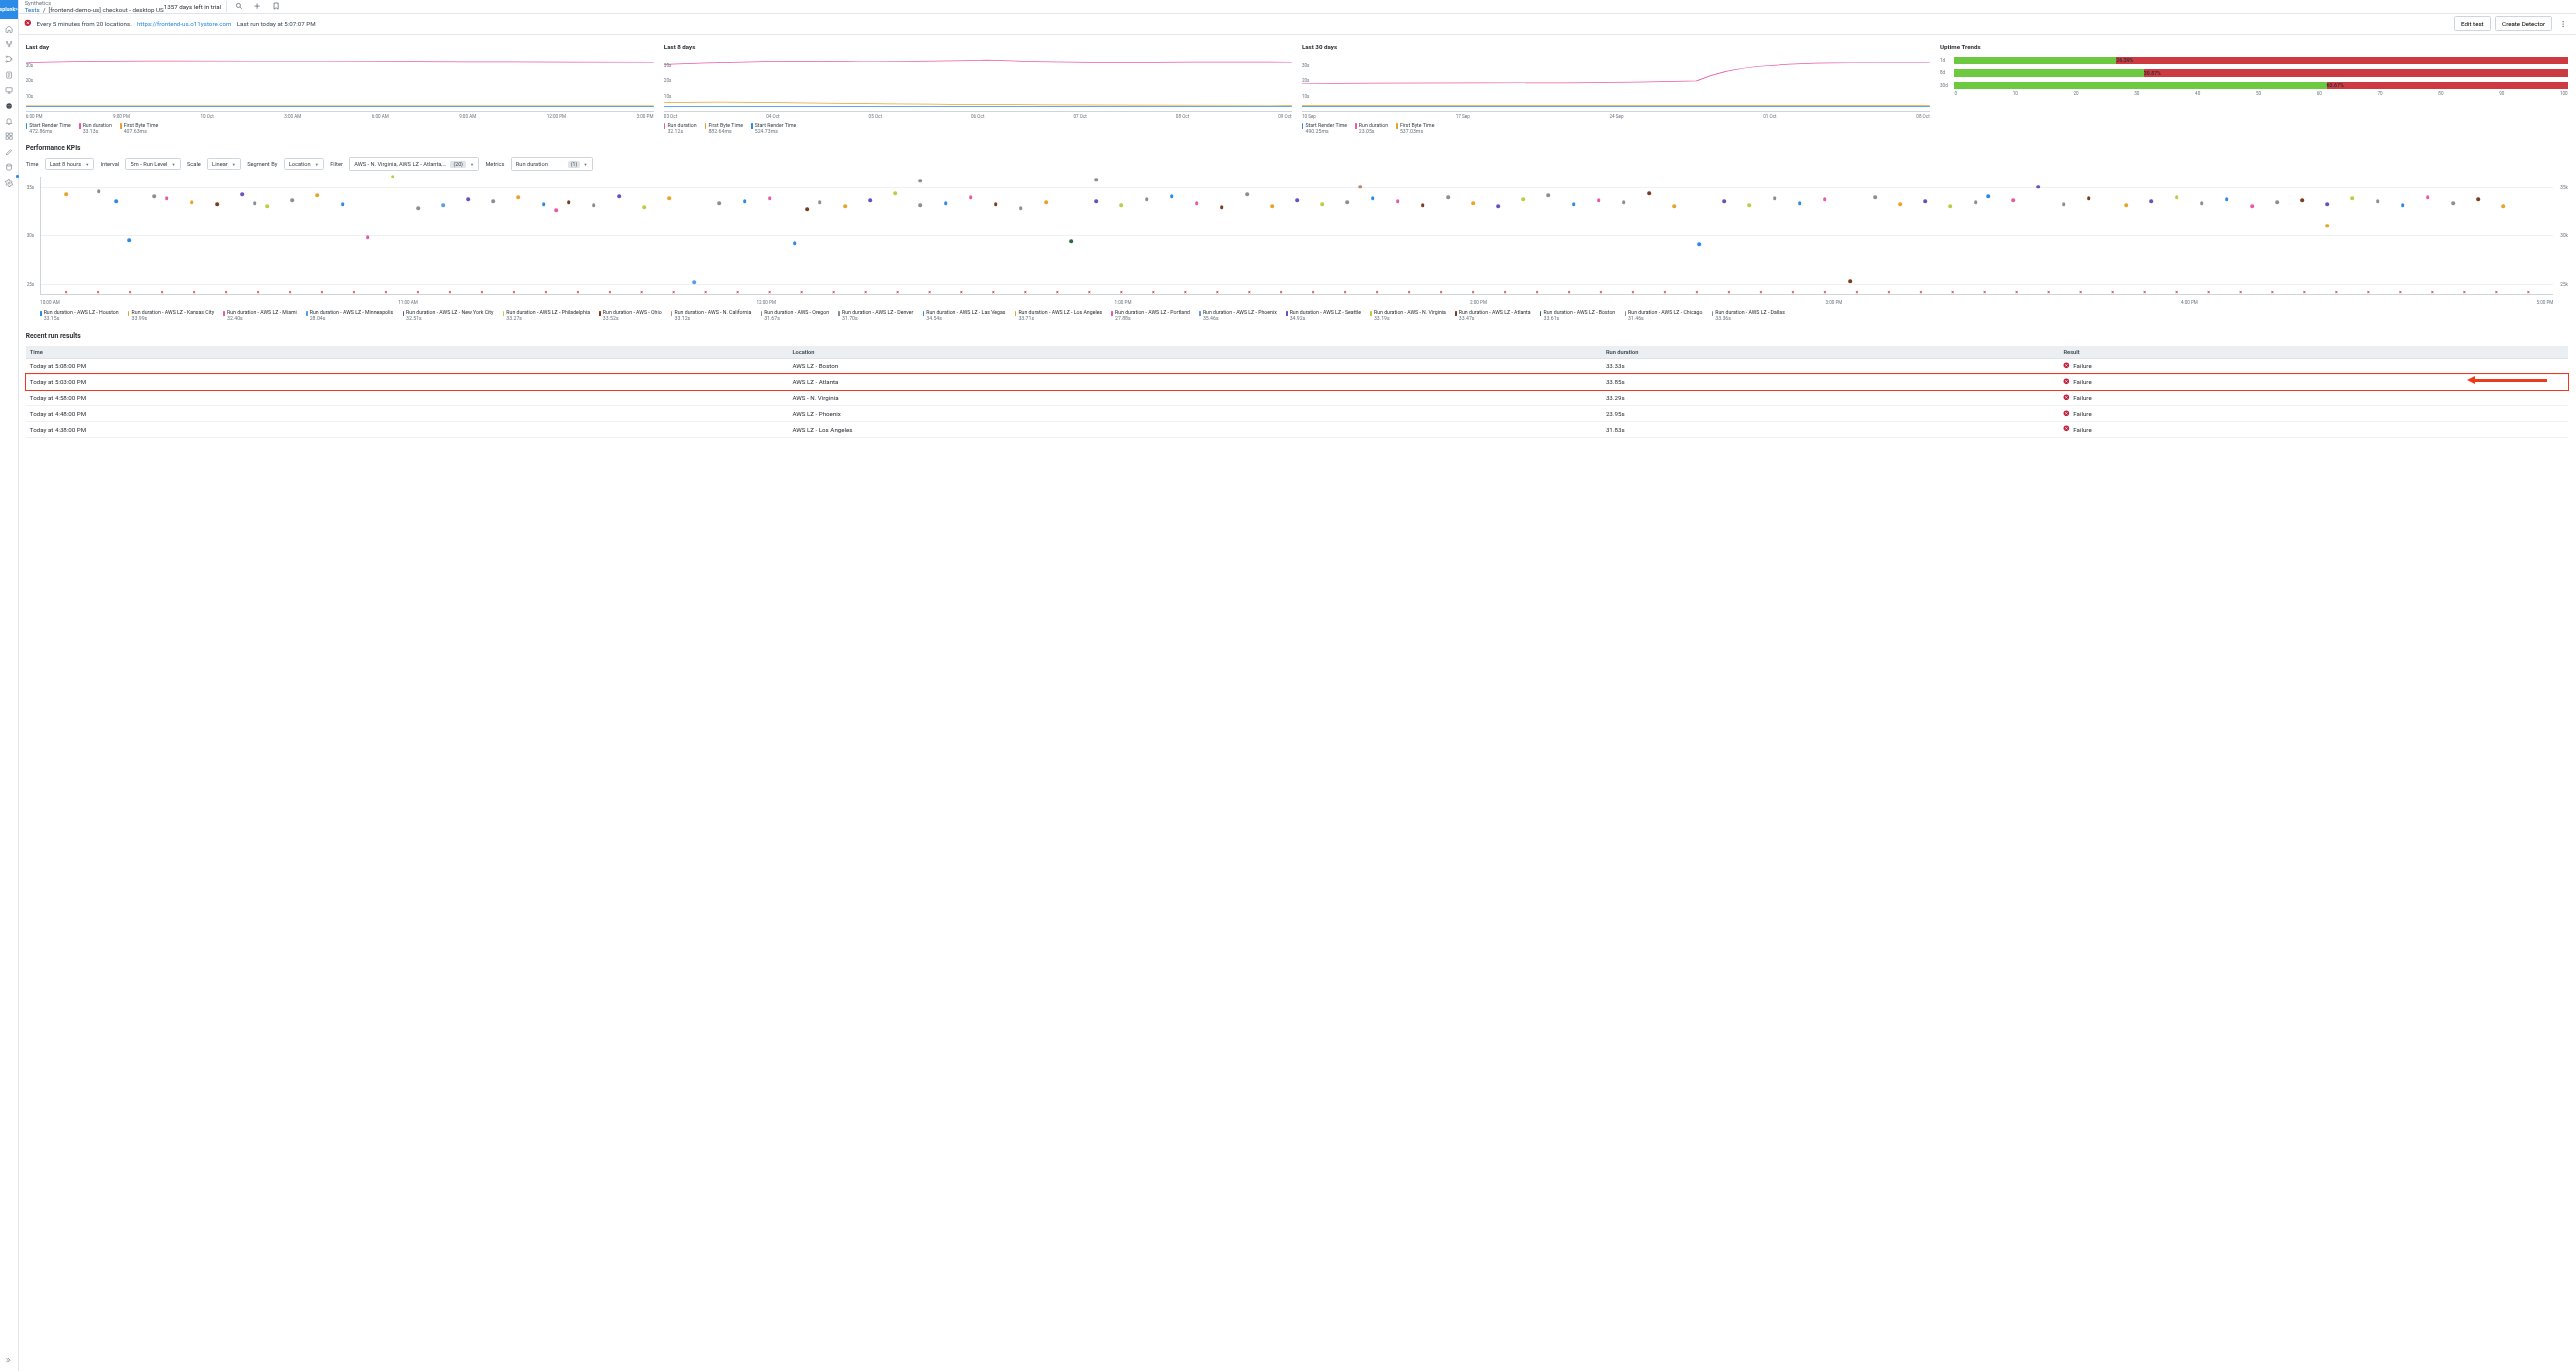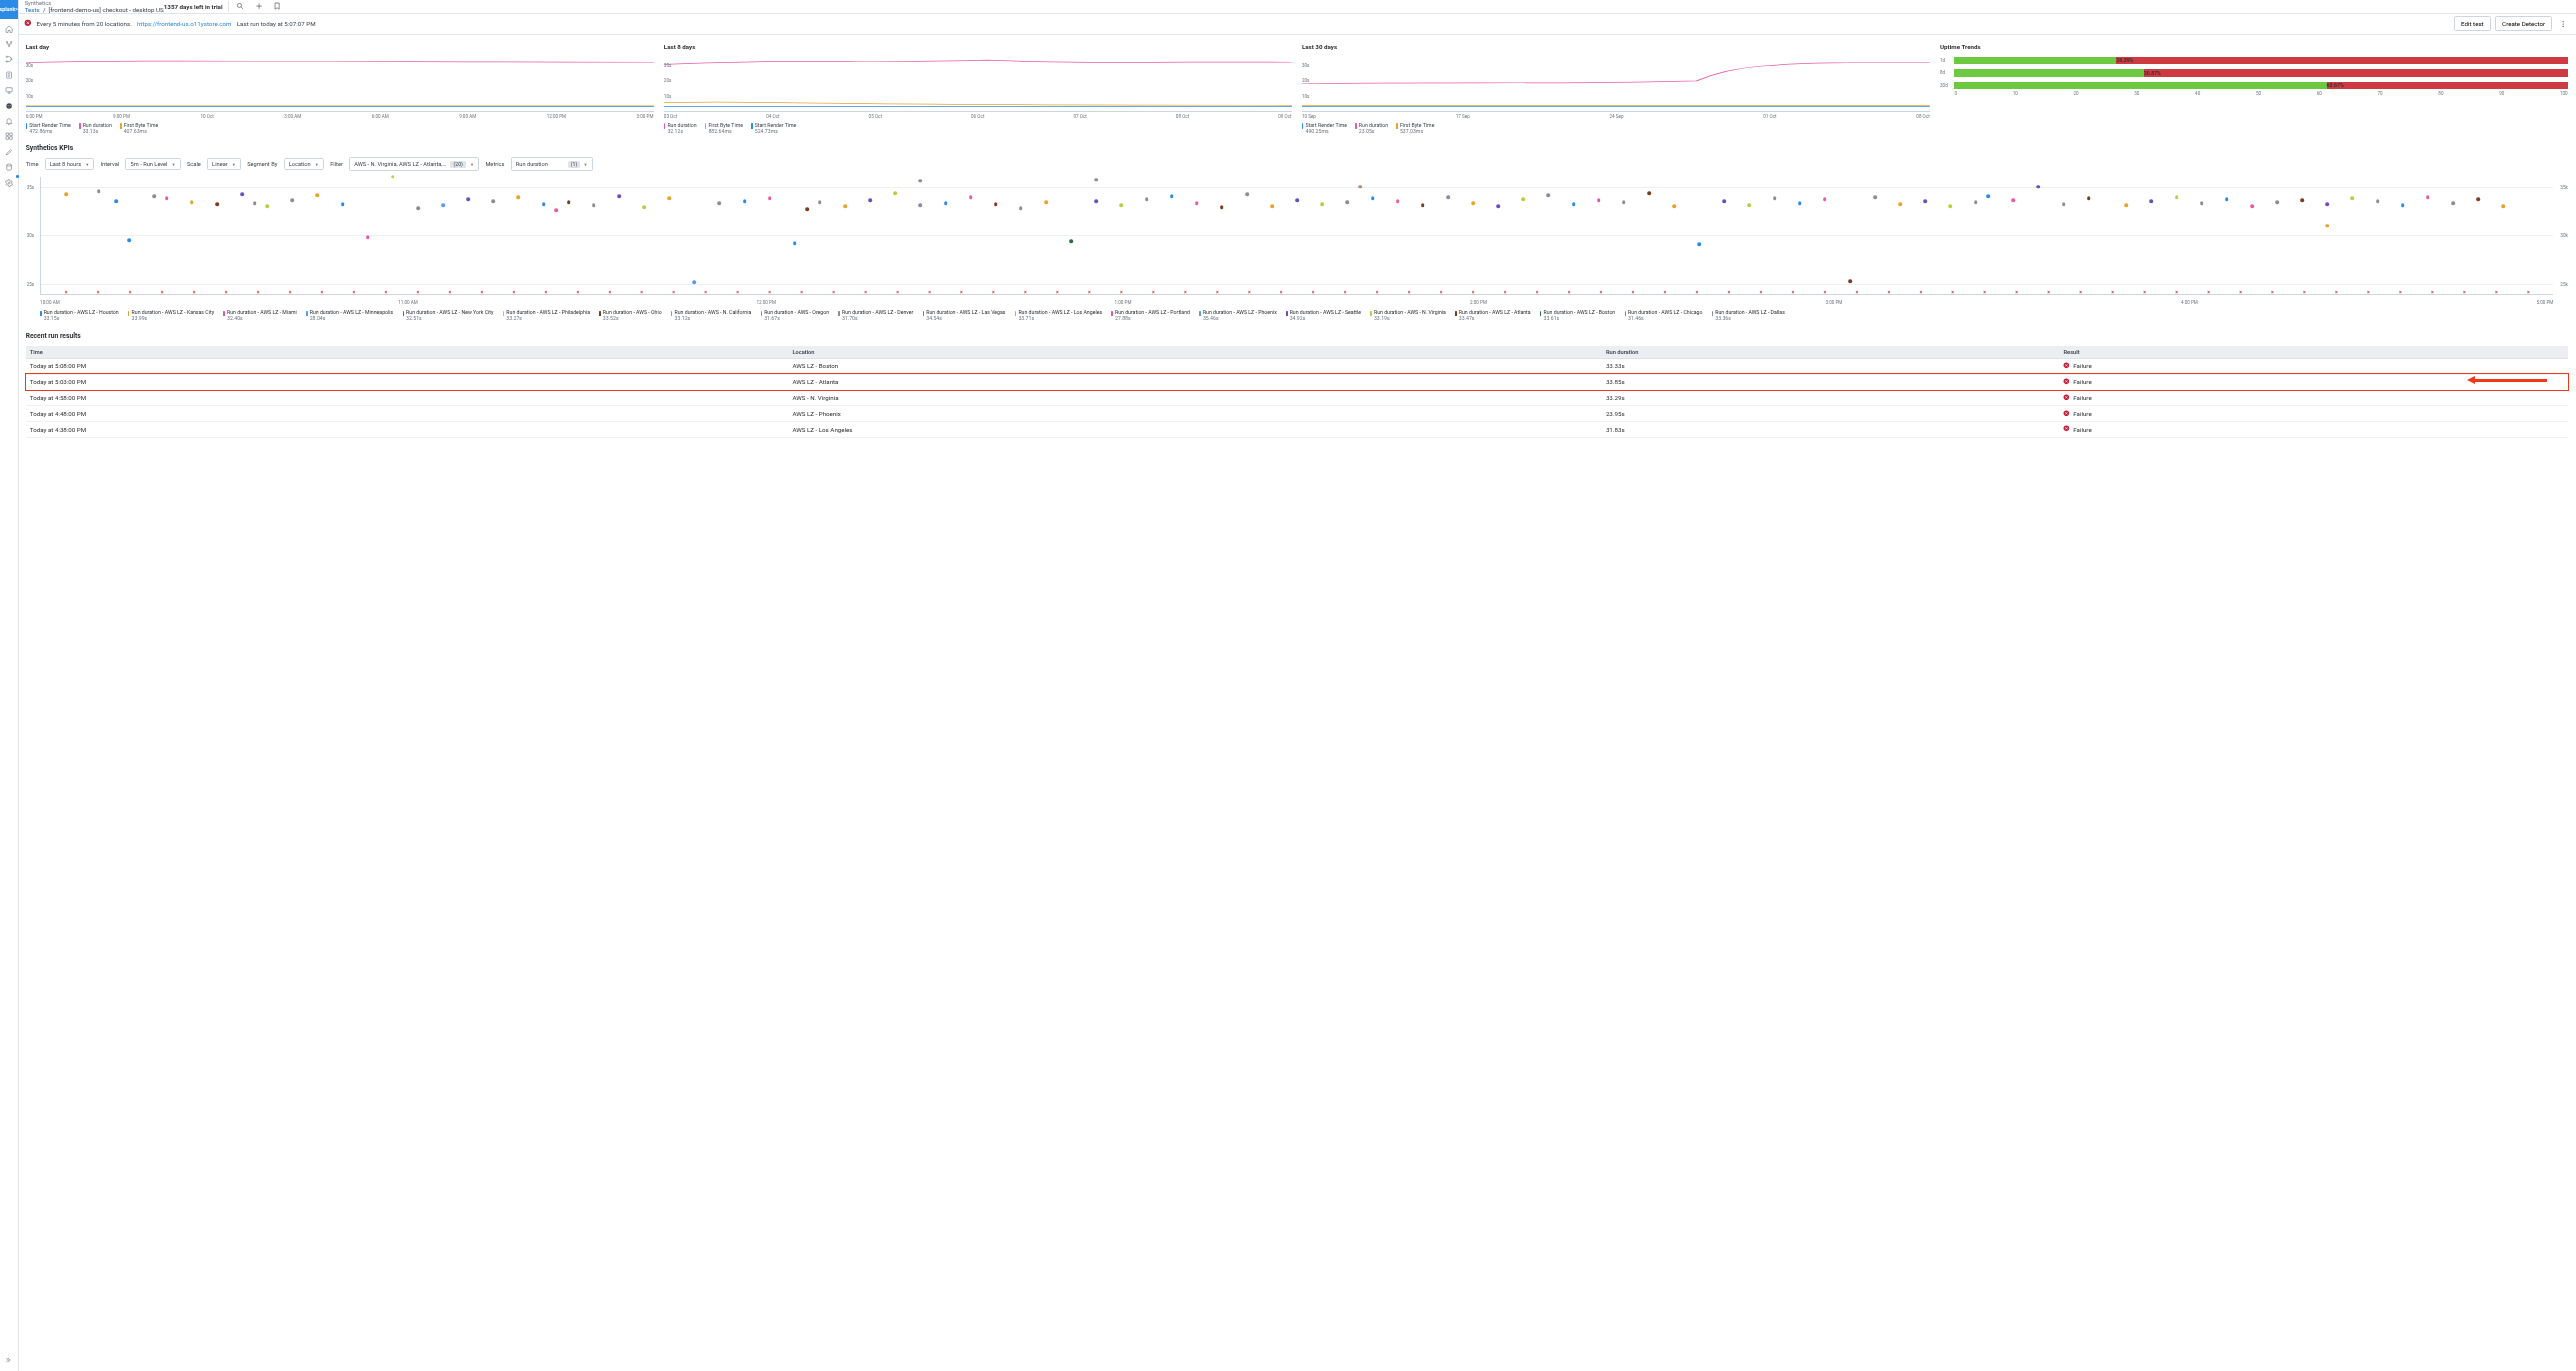--- a/index.html
+++ b/index.html
@@ -10,21 +10,21 @@
   .sidebar .nav-icon { width:18.5px; height:14.4px; display:flex; align-items:center; justify-content:center; color:#5c6670; cursor:pointer;}
   .sidebar .spacer { flex:1;}
   .sidebar .expand-btn { width:18.5px; height:18.5px; display:flex; align-items:center; justify-content:center; color:#5c6670; margin-bottom:2.1px; cursor:pointer;}
   .main { flex:1; display:flex; flex-direction:column; overflow:hidden; }
   .topbar { display:flex; align-items:center; height:14px; padding:0 6.2px; border-bottom:0.5px solid #e1e5ea;}
   .breadcrumb-area { display:flex; flex-direction:column; font-size:5.7px; }
   .breadcrumb-top { color:#6b7680; font-size:5.7px; }
   .breadcrumb-line { display:flex; align-items:center; gap:3.1px; color:#3c4650; font-size:6.2px;}
   .breadcrumb-line a { color:#1e6ec1; text-decoration:none; }
   .top-actions { display:flex; align-items:center; gap:5.2px;}
-  .trial-label { font-weight:700; font-size:6.2px; }
+  .trial-label { font-weight:400; font-size:6.2px; }
   .icon-btn { width:13.4px; height:13.4px; display:flex; align-items:center; justify-content:center; color:#3c4650; border:0; background:transparent; cursor:pointer; border-radius:1.5px;}
   .vsplit { width:0.5px; height:11.3px; background:#e1e5ea;}
   .actionbar { display:flex; align-items:center; justify-content:space-between; height:20.6px; padding:0 6.2px 0 5.2px; border-bottom:0.5px solid #e1e5ea;}
   .ab-left { display:flex; align-items:center; gap:5.2px; font-size:6.2px; color:#3c4650;}
   .ab-left .fail-icon { color:#c41e3a;}
   .ab-left .url { color:#2b8be6; }
   .ab-right { display:flex; align-items:center; gap:4.1px;}
   .btn { border:0.5px solid #cfd5dc; background:#fff; padding:2.6px 6.2px; border-radius:1.5px; font-size:6.2px; cursor:pointer; }
   .scroll { flex:1; overflow-y:auto; padding:8.2px 8.2px 20.6px 7.2px;}
   .mini-charts { display:flex; gap:10.3px; margin-bottom:9.3px;}
@@ -374,21 +374,21 @@
               <span>60</span>
               <span>70</span>
               <span>80</span>
               <span>90</span>
               <span>100</span>
             </div>
           </div>
         </div>
 
       <div>
-        <div class="section-title">Synthetics KPIs</div>
+        <div class="section-title">Performance KPIs</div>
         <div class="kpi-bar">
           <span>Time</span>
           <div class="sel">
               <span>Last 8 hours</span>
               <span class="caret">▼</span>
             </div>
           <span>Interval</span>
           <div class="sel">
               <span>5m - Run Level</span>
               <span class="caret">▼</span>

